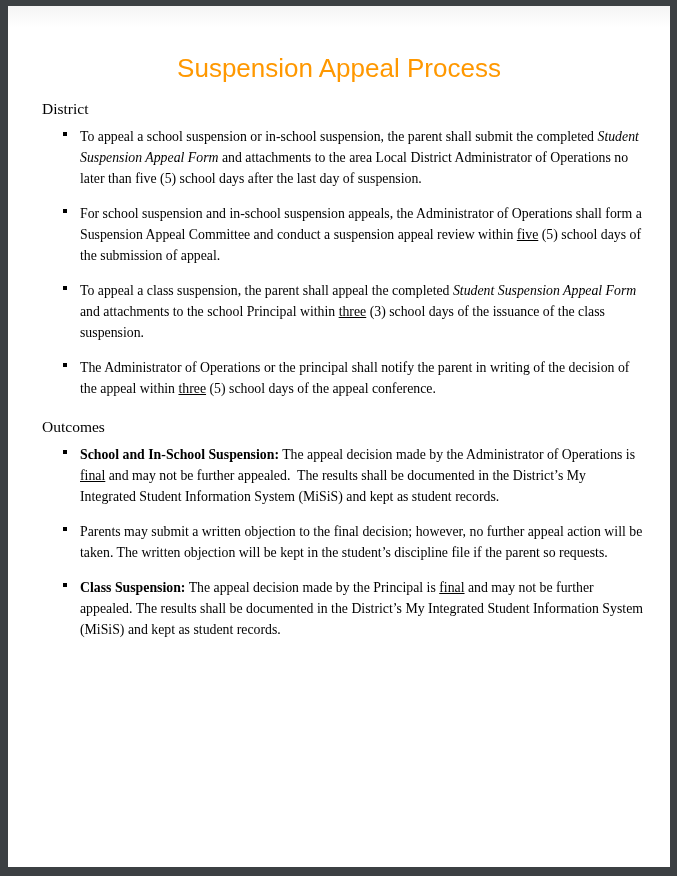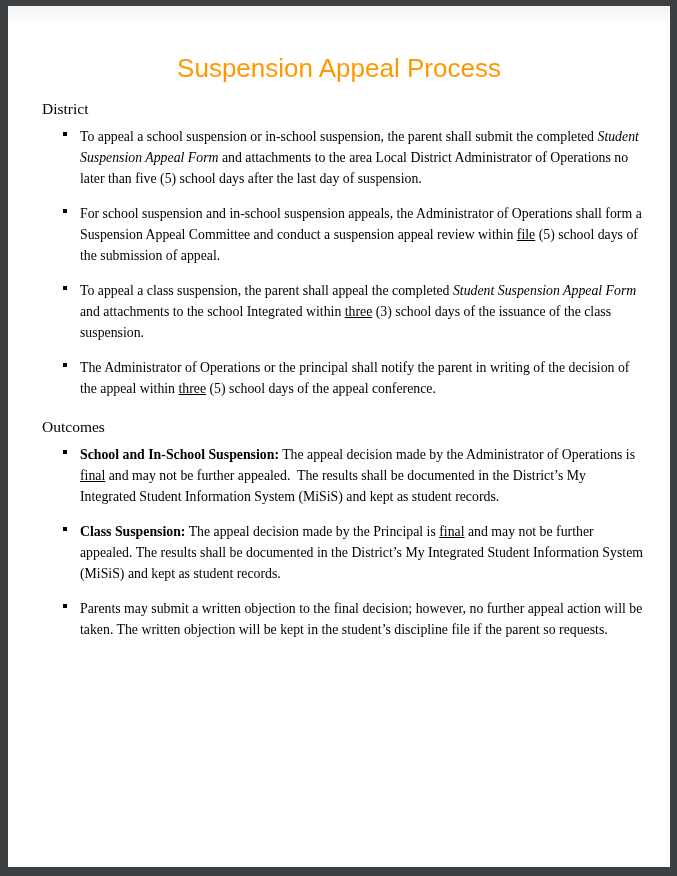--- a/index.html
+++ b/index.html
@@ -78,30 +78,30 @@
   <div class="page">
 
     <h1 class="doc-title">Suspension Appeal Process</h1>
 
     <div class="content">
 
       <section>
         <h2 class="section-heading first">District</h2>
         <ul class="bullet-list">
             <li><span class="seg-normal">To appeal a school suspension or in-school suspension, the parent shall submit the completed </span><span class="seg-italic">Student Suspension Appeal Form</span><span class="seg-normal"> and attachments to the area Local District Administrator of Operations no later than five (5) school days after the last day of suspension.</span></li>
-            <li><span class="seg-normal">For school suspension and in-school suspension appeals, the Administrator of Operations shall form a Suspension Appeal Committee and conduct a suspension appeal review within </span><span class="seg-underline">file</span><span class="seg-normal"> (5) school days of the submission of appeal.</span></li>
-            <li><span class="seg-normal">To appeal a class suspension, the parent shall appeal the completed </span><span class="seg-italic">Student Suspension Appeal Form</span><span class="seg-normal"> and attachments to the school Integrated within </span><span class="seg-underline">three</span><span class="seg-normal"> (3) school days of the issuance of the class suspension.</span></li>
+            <li><span class="seg-normal">For school suspension and in-school suspension appeals, the Administrator of Operations shall form a Suspension Appeal Committee and conduct a suspension appeal review within </span><span class="seg-underline">five</span><span class="seg-normal"> (5) school days of the submission of appeal.</span></li>
+            <li><span class="seg-normal">To appeal a class suspension, the parent shall appeal the completed </span><span class="seg-italic">Student Suspension Appeal Form</span><span class="seg-normal"> and attachments to the school Principal within </span><span class="seg-underline">three</span><span class="seg-normal"> (3) school days of the issuance of the class suspension.</span></li>
             <li><span class="seg-normal">The Administrator of Operations or the principal shall notify the parent in writing of the decision of the appeal within </span><span class="seg-underline">three</span><span class="seg-normal"> (5) school days of the appeal conference.</span></li>
           </ul>
       </section>
 
       <section>
         <h2 class="section-heading second">Outcomes</h2>
         <ul class="bullet-list">
             <li><span class="seg-bold">School and In-School Suspension:</span><span class="seg-normal"> The appeal decision made by the Administrator of Operations is </span><span class="seg-underline">final</span><span class="seg-normal"> and may not be further appealed.&nbsp; The results shall be documented in the District’s My Integrated Student Information System (MiSiS) and kept as student records.</span></li>
+            <li><span class="seg-normal">Parents may submit a written objection to the final decision; however, no further appeal action will be taken. The written objection will be kept in the student’s discipline file if the parent so requests.</span></li>
             <li><span class="seg-bold">Class Suspension:</span><span class="seg-normal"> The appeal decision made by the Principal is </span><span class="seg-underline">final</span><span class="seg-normal"> and may not be further appealed. The results shall be documented in the District’s My Integrated Student Information System (MiSiS) and kept as student records.</span></li>
-            <li><span class="seg-normal">Parents may submit a written objection to the final decision; however, no further appeal action will be taken. The written objection will be kept in the student’s discipline file if the parent so requests.</span></li>
           </ul>
       </section>
 
     </div>
   </div>
 </div>
 
 </body></html>

